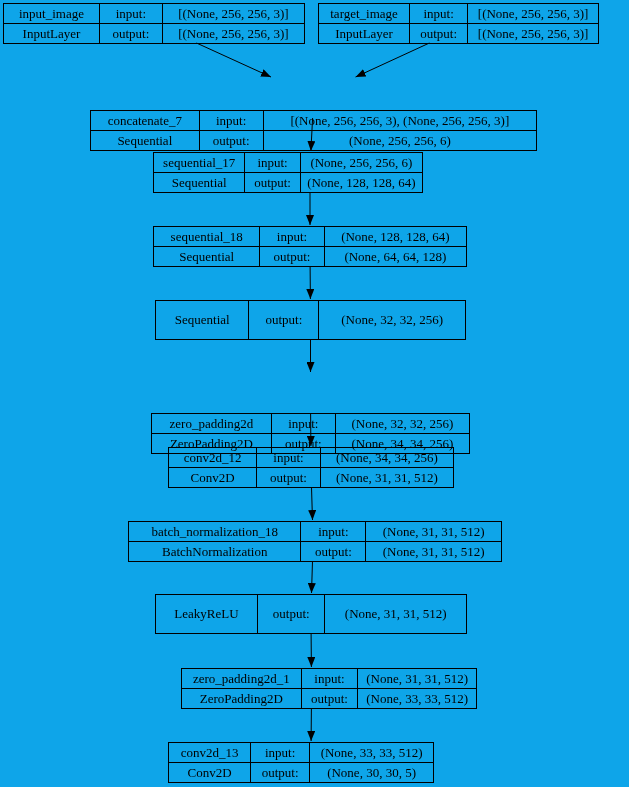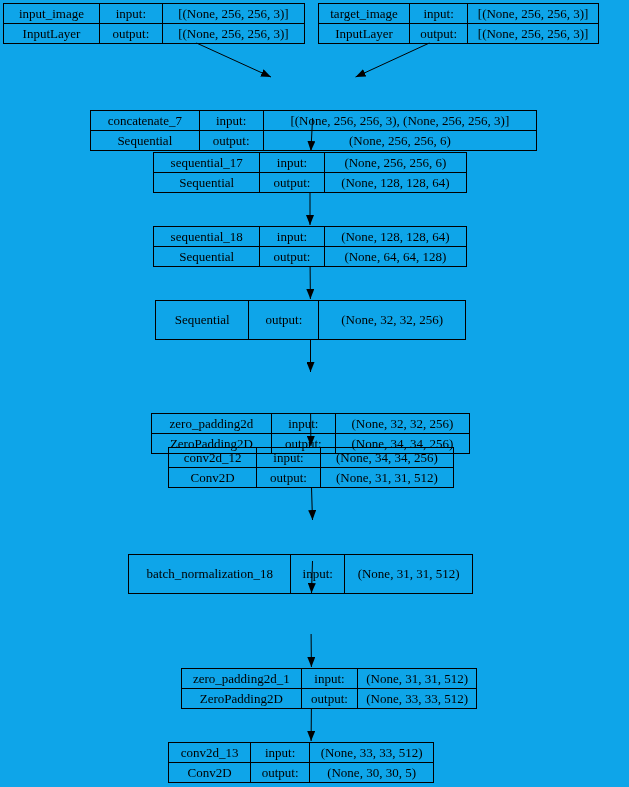--- a/index.html
+++ b/index.html
@@ -117,21 +117,21 @@
         </tr>
         <tr>
           <td class="col-name">Sequential</td>
           <td class="col-io">output:</td>
           <td class="col-shape">(None, 256, 256, 6)</td>
         </tr>
       </tbody>
     </table>
   </div>
 
-  <div class="node" style="left: 153px; top: 152px; width: 314px; height: 40px;">
+  <div class="node" style="left: 153px; top: 152px; width: 270px; height: 40px;">
     <table class="node-table">
       <tbody>
         <tr>
           <td class="col-name">sequential_17</td>
           <td class="col-io">input:</td>
           <td class="col-shape">(None, 256, 256, 6)</td>
         </tr>
         <tr>
           <td class="col-name">Sequential</td>
           <td class="col-io">output:</td>
@@ -197,35 +197,45 @@
         </tr>
         <tr>
           <td class="col-name">Conv2D</td>
           <td class="col-io">output:</td>
           <td class="col-shape">(None, 31, 31, 512)</td>
         </tr>
       </tbody>
     </table>
   </div>
 
-  <div class="node" style="left: 128px; top: 521px; width: 345px; height: 40px; margin-top: 33px;">
+  <div class="node" style="left: 128px; top: 521px; width: 374px; height: 40px;">
     <table class="node-table">
       <tbody>
         <tr>
           <td class="col-name">batch_normalization_18</td>
           <td class="col-io">input:</td>
           <td class="col-shape">(None, 31, 31, 512)</td>
         </tr>
+        <tr>
+          <td class="col-name">BatchNormalization</td>
+          <td class="col-io">output:</td>
+          <td class="col-shape">(None, 31, 31, 512)</td>
+        </tr>
       </tbody>
     </table>
   </div>
 
   <div class="node" style="left: 155px; top: 594px; width: 312px; height: 40px;">
     <table class="node-table">
       <tbody>
+        <tr>
+          <td class="col-name">LeakyReLU</td>
+          <td class="col-io">output:</td>
+          <td class="col-shape">(None, 31, 31, 512)</td>
+        </tr>
       </tbody>
     </table>
   </div>
 
   <div class="node" style="left: 146px; top: 668px; width: 331px; height: 40px; padding-left: 35px;">
     <table class="node-table">
       <tbody>
         <tr>
           <td class="col-name">zero_padding2d_1</td>
           <td class="col-io">input:</td>

